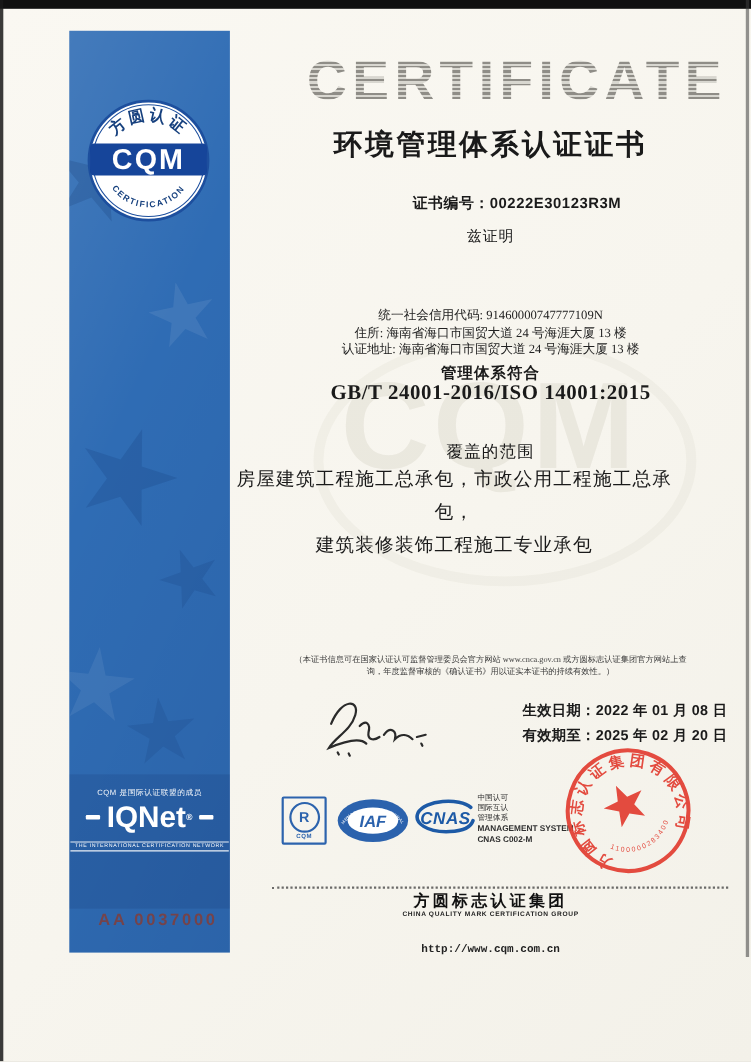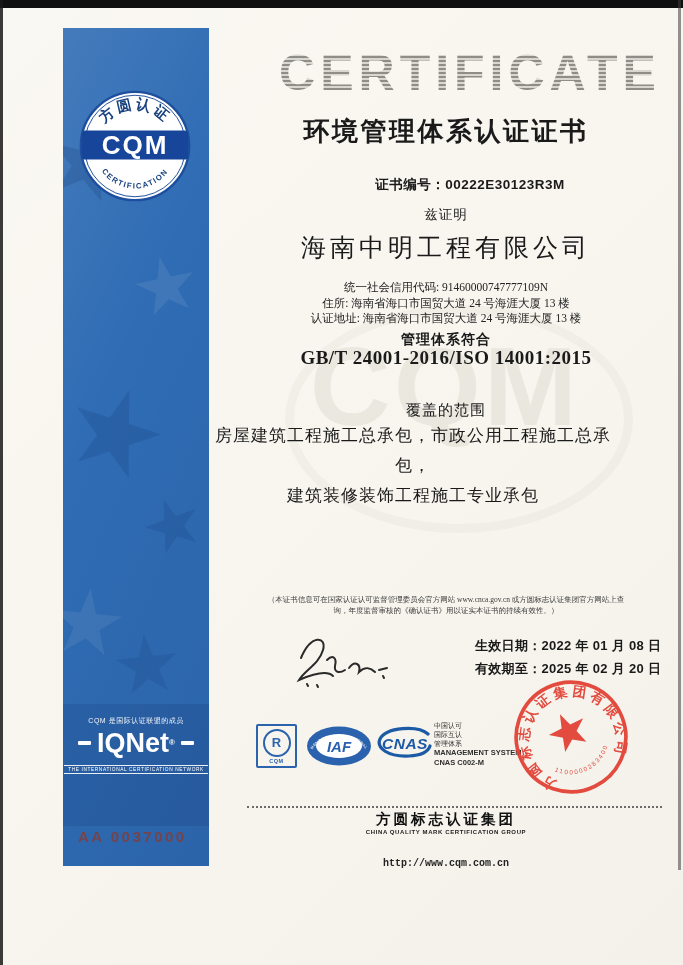--- a/index.html
+++ b/index.html
@@ -25,21 +25,21 @@
   
   .iqnet{left:0;top:688px;width:146px;text-align:center;color:#fff;}
   .iqnet-shade{position:absolute;left:0;top:676px;width:146px;height:122px;background:rgba(0,10,60,.10);}
   .iqnet-note{font-size:7px;letter-spacing:.5px;opacity:.95;}
   .iqnet-row{display:flex;align-items:center;justify-content:center;gap:6px;margin-top:3px;}
   .iqnet-dash{width:13px;height:4px;background:#fff;border-radius:1px;}
   .iqnet-name{font-size:27px;font-weight:bold;letter-spacing:0;line-height:28px;}
   .iqnet-reg{font-size:8px;vertical-align:top;}
   .iqnet-tag{display:inline-block;margin-top:3px;padding:1px 4px;font-size:4.8px;letter-spacing:.6px;
              border-top:1px solid rgba(255,255,255,.9);border-bottom:1px solid rgba(255,255,255,.9);}
-  .serial{left:15px;top:800px;width:120px;text-align:left;font-size:15px;letter-spacing:2.5px;
+  .serial{left:15px;top:800px;width:120px;text-align:right;font-size:15px;letter-spacing:2.5px;
           color:#7d4040;font-weight:bold;opacity:.9;}
 
   
   .ghost{left:209px;top:44px;width:474px;font-size:50px;font-weight:bold;letter-spacing:5px;color:#8f8d87;
          -webkit-mask-image:repeating-linear-gradient(180deg,#000 0 2px,rgba(0,0,0,.30) 2px 4px);
          mask-image:repeating-linear-gradient(180deg,#000 0 2px,rgba(0,0,0,.30) 2px 4px);padding-left:24px;}
 
   
   .wm-ring{left:285px;top:305px;width:330px;height:210px;border:9px solid rgba(140,130,100,.06);border-radius:50%;}
   .wm{left:250px;top:322px;width:390px;font-size:112px;font-weight:bold;letter-spacing:3px;color:rgba(140,130,100,.11);}
@@ -127,21 +127,20 @@
         <span class="iqnet-dash"></span>
       </div>
       <div><span class="iqnet-tag">THE INTERNATIONAL CERTIFICATION NETWORK</span></div>
     </div>
     <div class="abs serial">AA 0037000</div>
   </div>
 
   <div class="abs ctr title">环境管理体系认证证书</div>
   <div class="abs ctr certno">证书编号：00222E30123R3M</div>
   <div class="abs ctr certify">兹证明</div>
-  <div class="abs ctr company">海南中明工程有限公司</div>
 
   <div class="abs ctr info">
     <div>统一社会信用代码: 91460000747777109N</div>
     <div>住所: 海南省海口市国贸大道 24 号海涯大厦 13 楼</div>
     <div>认证地址: 海南省海口市国贸大道 24 号海涯大厦 13 楼</div>
   </div>
 
   <div class="abs ctr sys">管理体系符合</div>
   <div class="abs ctr standard">GB/T 24001-2016/ISO 14001:2015</div>
 

